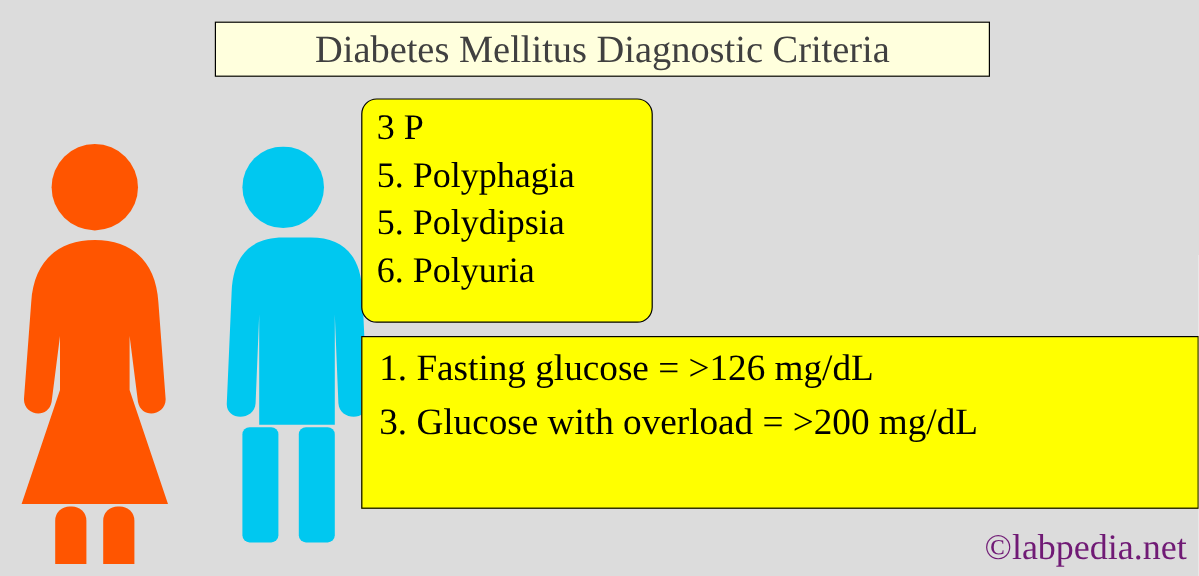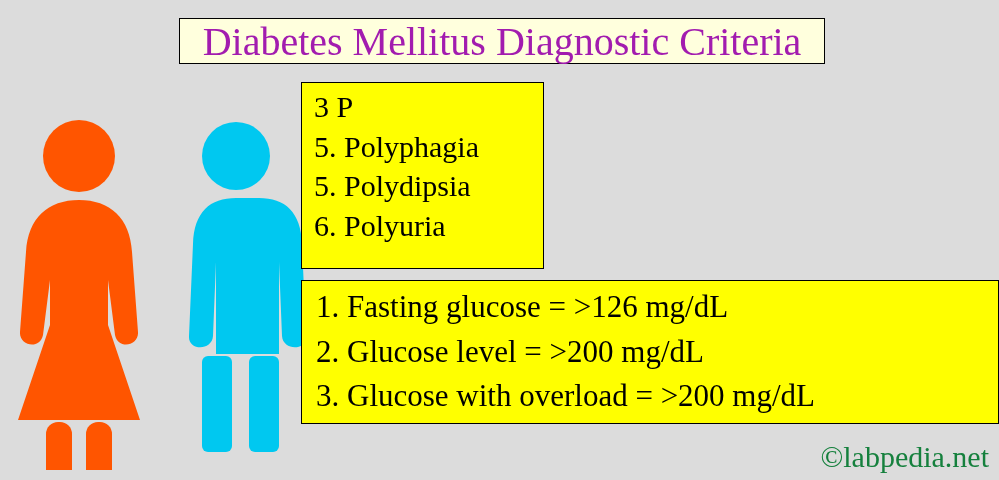--- a/index.html
+++ b/index.html
@@ -23,22 +23,22 @@
     top: 18px;
     width: 644px;
     height: 44px;
     background: #ffffdd;
     border: 1px solid #000000;
     display: flex;
     align-items: center;
     justify-content: center;
   }
   #title-text {
-    font-size: 40px;
-    color: #a21caf;
+    font-size: 32px;
+    color: #404040;
     white-space: nowrap;
   }
 
   
   .figure {
     position: absolute;
   }
 
   
   .yellow-box {
@@ -46,20 +46,21 @@
     background: #ffff00;
     border: 1px solid #000000;
     box-sizing: border-box;
   }
   #symptoms-box {
     left: 301px;
     top: 82px;
     width: 243px;
     height: 187px;
     padding: 4px 0 0 12px;
+    border-radius: 13px;
   }
   #criteria-box {
     left: 301px;
     top: 280px;
     width: 698px;
     height: 144px;
     padding: 4px 0 11px 14px;
   }
   .line {
     font-size: 30px;
@@ -71,21 +72,21 @@
     font-size: 31px;
     line-height: 1.44;
   }
 
   
   #watermark {
     position: absolute;
     right: 10px;
     bottom: 6px;
     font-size: 30px;
-    color: #15803d;
+    color: #701a75;
     white-space: nowrap;
   }
 </style>
 </head>
 <body>
 
 <div id="canvas">
 
   <div id="title-box">
     <span id="title-text">Diabetes Mellitus Diagnostic Criteria</span>
@@ -139,19 +140,18 @@
 
   <div id="symptoms-box" class="yellow-box">
     <div class="line">3 P</div>
     <div class="line">5. Polyphagia</div>
     <div class="line">5. Polydipsia</div>
     <div class="line">6. Polyuria</div>
   </div>
 
   <div id="criteria-box" class="yellow-box">
     <div class="line">1. Fasting glucose = &gt;126 mg/dL</div>
-    <div class="line">2. Glucose level = &gt;200 mg/dL</div>
     <div class="line">3. Glucose with overload = &gt;200 mg/dL</div>
   </div>
 
   <div id="watermark">©labpedia.net</div>
 
 </div>
 
 </body></html>

